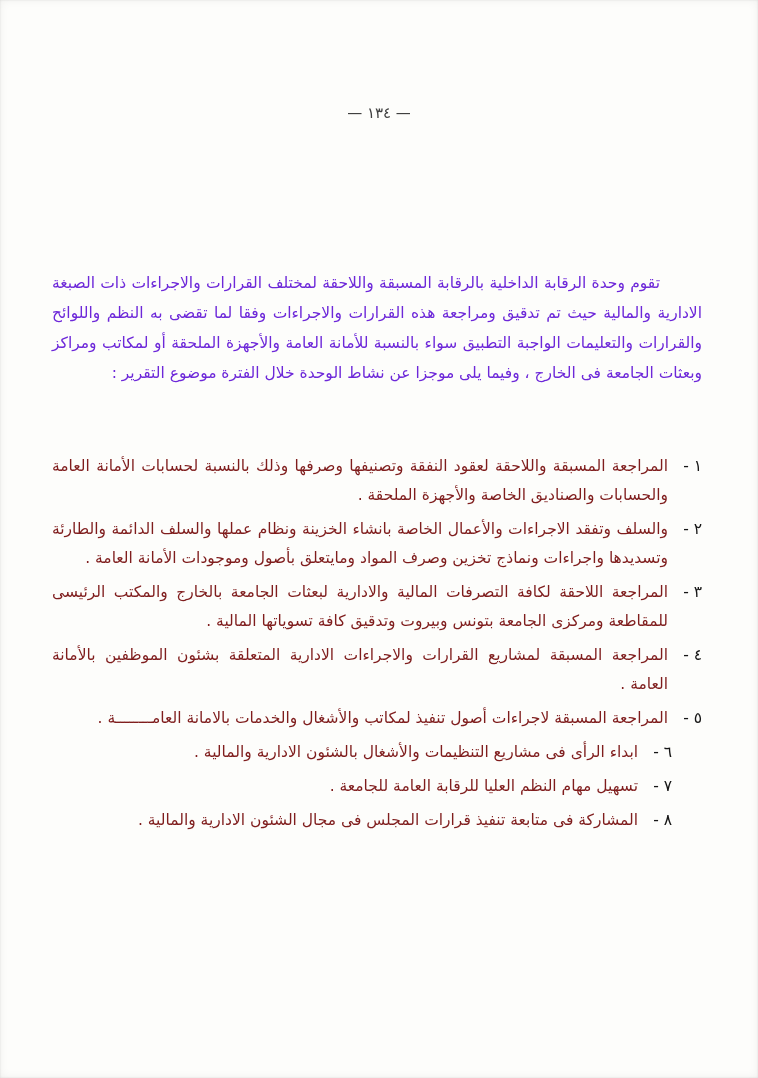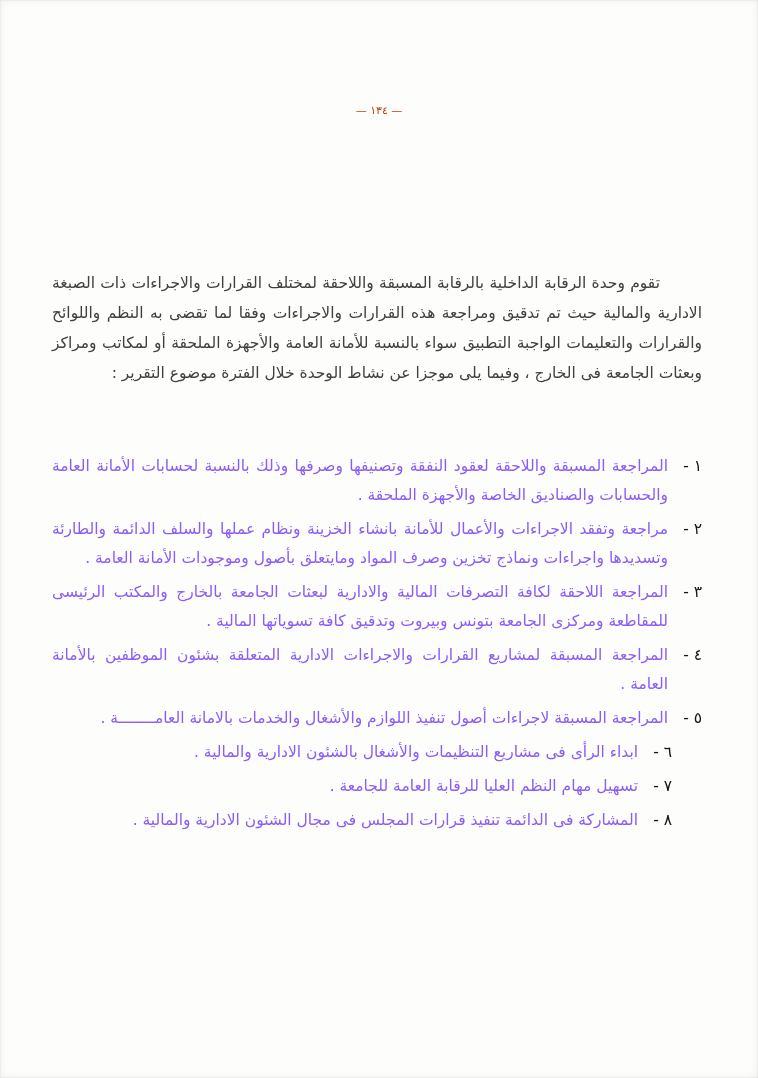--- a/index.html
+++ b/index.html
@@ -22,36 +22,36 @@
     direction: rtl;
     box-sizing: border-box;
     box-shadow: inset 0 0 10px rgba(0,0,0,0.06);
   }
   .page-number {
     position: absolute;
     top: 104px;
     left: 0;
     right: 0;
     text-align: center;
-    font-size: 11px;
+    font-size: 15px;
     letter-spacing: 2px;
-    color: #c2410c;
+    color: #404040;
   }
   .intro {
     position: absolute;
     top: 268px;
     right: 56px;
     left: 52px;
     margin: 0;
     font-size: 15.5px;
     line-height: 30px;
     text-align: justify;
     text-align-last: right;
     text-indent: 42px;
-    color: #404040;
+    color: #6d28d9;
   }
   .list {
     position: absolute;
     top: 452px;
     right: 56px;
     left: 52px;
     margin: 0;
     padding: 0;
     list-style: none;
   }
@@ -64,21 +64,21 @@
   }
   .list-item .num {
     flex: 0 0 34px;
     white-space: nowrap;
     color: #161616;
   }
   .list-item .txt {
     flex: 1 1 auto;
     text-align: justify;
     text-align-last: right;
-    color: #8b5cf6;
+    color: #7f1d1d;
   }
   .list-item.indent {
     margin-right: 30px;
   }
   
   .page::after {
     content: "";
     position: absolute;
     inset: 0;
     pointer-events: none;
@@ -94,46 +94,46 @@
   <p class="intro">تقوم وحدة الرقابة الداخلية بالرقابة المسبقة واللاحقة لمختلف القرارات والاجراءات ذات الصبغة الادارية والمالية حيث تم تدقيق ومراجعة هذه القرارات والاجراءات وفقا لما تقضى به النظم واللوائح والقرارات والتعليمات الواجبة التطبيق سواء بالنسبة للأمانة العامة والأجهزة الملحقة أو لمكاتب ومراكز وبعثات الجامعة فى الخارج ، وفيما يلى موجزا عن نشاط الوحدة خلال الفترة موضوع التقرير :</p>
 
   <ol class="list">
   <li class="list-item">
     <span class="num">١ -</span>
     <span class="txt">المراجعة المسبقة واللاحقة لعقود النفقة وتصنيفها وصرفها وذلك بالنسبة لحسابات الأمانة العامة والحسابات والصناديق الخاصة والأجهزة الملحقة .</span>
   </li>
 
   <li class="list-item">
     <span class="num">٢ -</span>
-    <span class="txt">مراجعة وتفقد الاجراءات والأعمال للأمانة بانشاء الخزينة ونظام عملها والسلف الدائمة والطارئة وتسديدها واجراءات ونماذج تخزين وصرف المواد ومايتعلق بأصول وموجودات الأمانة العامة .</span>
+    <span class="txt">والسلف وتفقد الاجراءات والأعمال الخاصة بانشاء الخزينة ونظام عملها والسلف الدائمة والطارئة وتسديدها واجراءات ونماذج تخزين وصرف المواد ومايتعلق بأصول وموجودات الأمانة العامة .</span>
   </li>
 
   <li class="list-item">
     <span class="num">٣ -</span>
     <span class="txt">المراجعة اللاحقة لكافة التصرفات المالية والادارية لبعثات الجامعة بالخارج والمكتب الرئيسى للمقاطعة ومركزى الجامعة بتونس وبيروت وتدقيق كافة تسوياتها المالية .</span>
   </li>
 
   <li class="list-item">
     <span class="num">٤ -</span>
     <span class="txt">المراجعة المسبقة لمشاريع القرارات والاجراءات الادارية المتعلقة بشئون الموظفين بالأمانة العامة .</span>
   </li>
 
   <li class="list-item">
     <span class="num">٥ -</span>
-    <span class="txt">المراجعة المسبقة لاجراءات أصول تنفيذ اللوازم والأشغال والخدمات بالامانة العامــــــــة .</span>
+    <span class="txt">المراجعة المسبقة لاجراءات أصول تنفيذ لمكاتب والأشغال والخدمات بالامانة العامــــــــة .</span>
   </li>
 
   <li class="list-item indent">
     <span class="num">٦ -</span>
     <span class="txt">ابداء الرأى فى مشاريع التنظيمات والأشغال بالشئون الادارية والمالية .</span>
   </li>
 
   <li class="list-item indent">
     <span class="num">٧ -</span>
     <span class="txt">تسهيل مهام النظم العليا للرقابة العامة للجامعة .</span>
   </li>
 
   <li class="list-item indent">
     <span class="num">٨ -</span>
-    <span class="txt">المشاركة فى الدائمة تنفيذ قرارات المجلس فى مجال الشئون الادارية والمالية .</span>
+    <span class="txt">المشاركة فى متابعة تنفيذ قرارات المجلس فى مجال الشئون الادارية والمالية .</span>
   </li>
 </ol>
 </div>
 
 </body></html>

